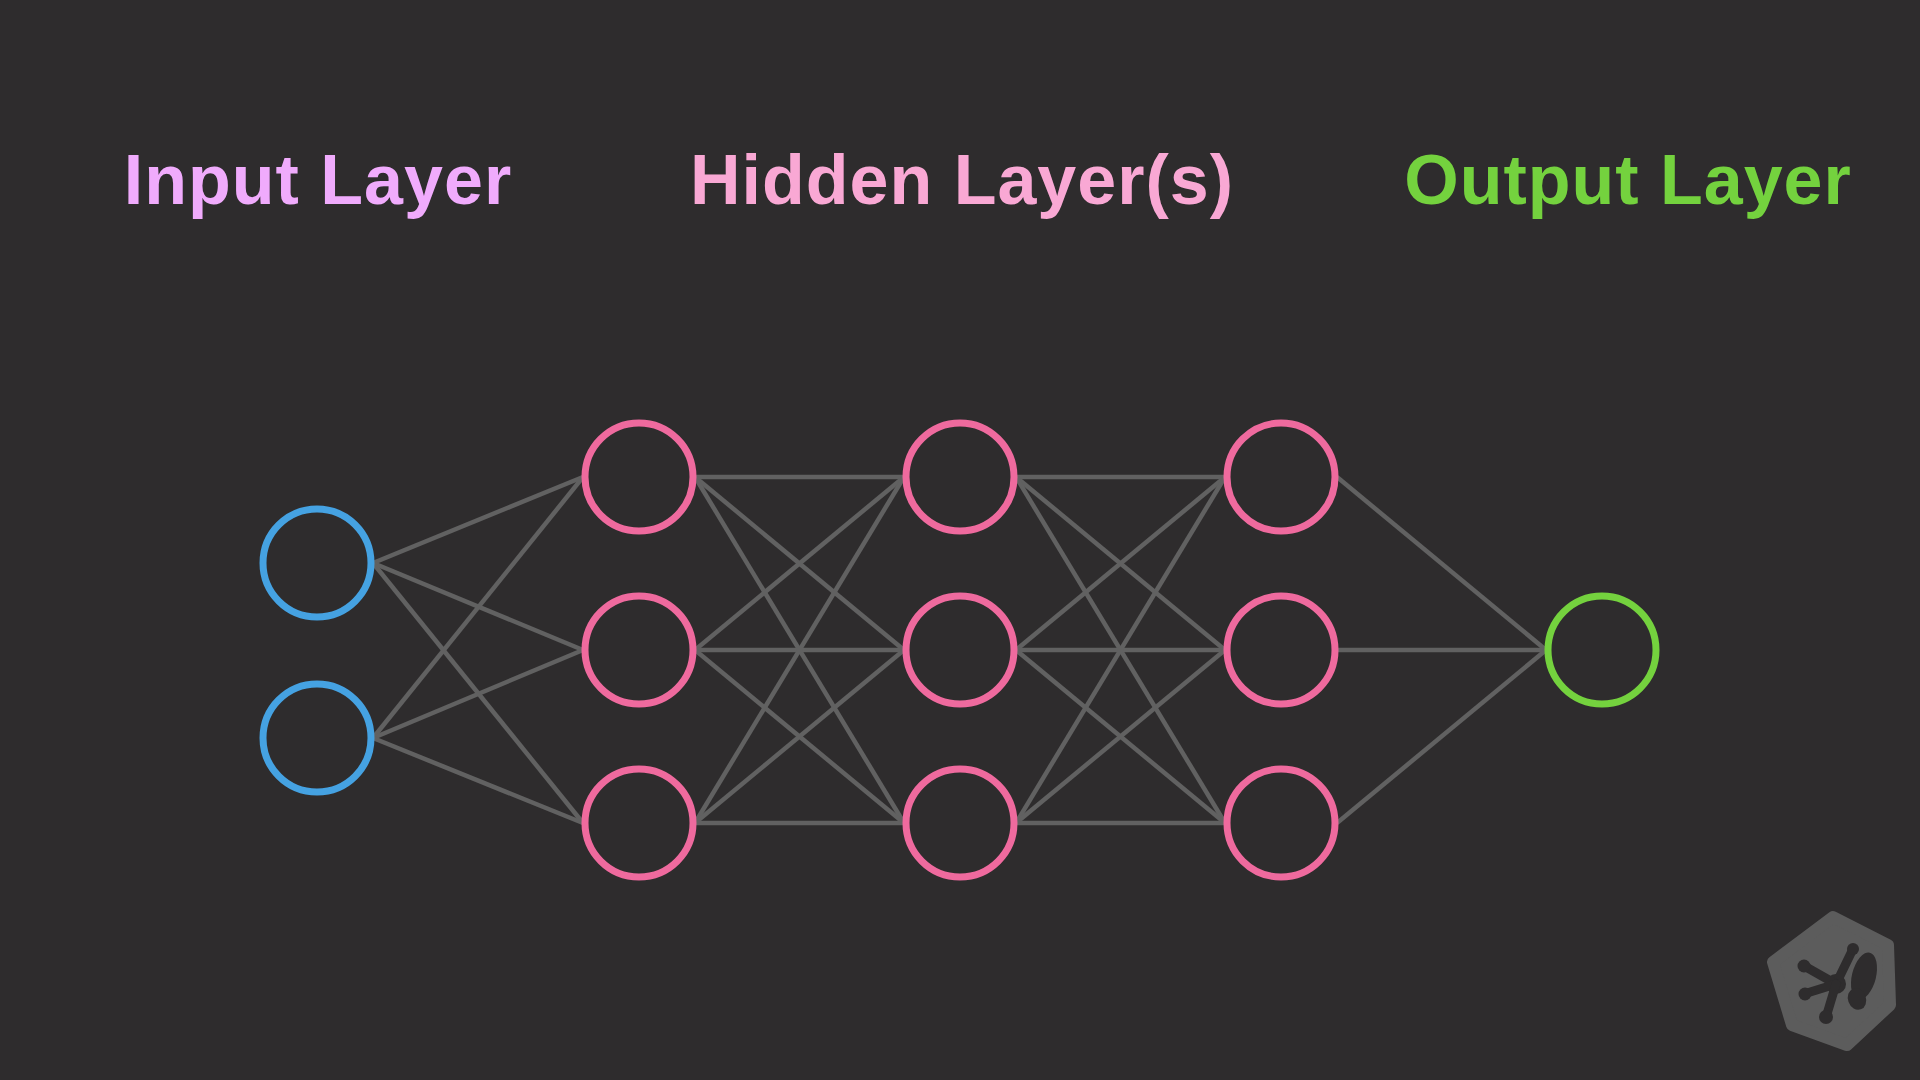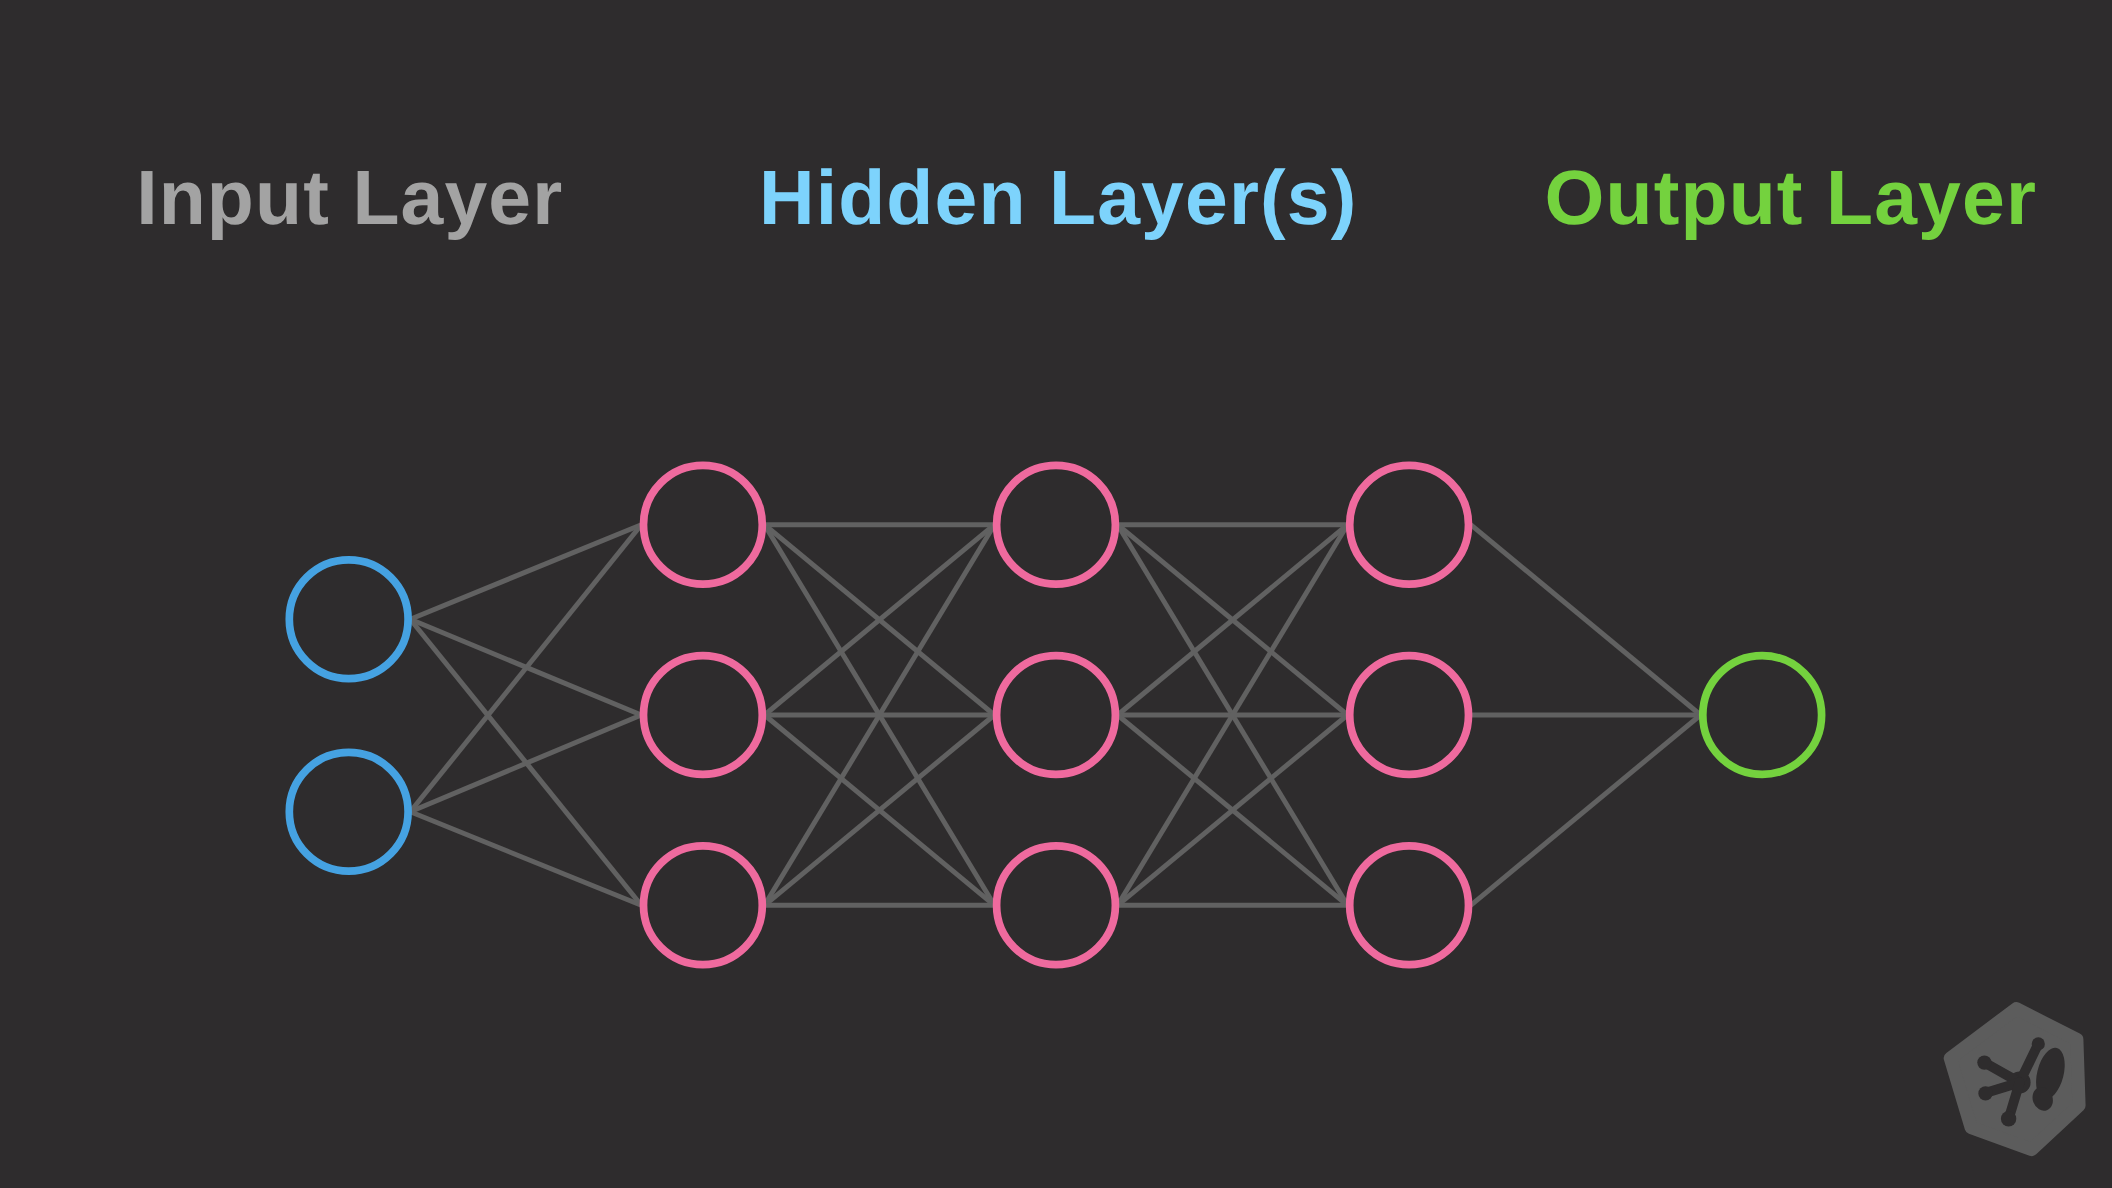--- a/index.html
+++ b/index.html
@@ -32,23 +32,23 @@
     width: 1920px;
     height: 1080px;
     display: block;
   }
 </style>
 </head>
 <body style="background: rgb(46, 44, 45);">
 
 <div class="stage" style="background: rgb(46, 44, 45);">
 
-  <div class="layer-label" id="lbl-input" style="color: #a3a3a3; left: 318px; top: 140px;">Input Layer</div>
+  <div class="layer-label" id="lbl-input" style="color: #f0abfc; left: 318px; top: 140px;">Input Layer</div>
 
-  <div class="layer-label" id="lbl-hidden" style="color: #7dd3fc; left: 962px; top: 140px;">Hidden Layer(s)</div>
+  <div class="layer-label" id="lbl-hidden" style="color: #f9a8d4; left: 962px; top: 140px;">Hidden Layer(s)</div>
 
   <div class="layer-label" id="lbl-output" style="color: rgb(116, 210, 62); left: 1604px; top: 140px; margin-left: 24px;">Output Layer</div>
 
   <svg class="net-svg" viewBox="0 0 1920 1080">
 
     <g id="net-edges">
         <line x1="373" y1="563" x2="583" y2="477" stroke="#616161" stroke-width="4.5"></line>
         <line x1="373" y1="563" x2="583" y2="650" stroke="#616161" stroke-width="4.5"></line>
         <line x1="373" y1="563" x2="583" y2="823" stroke="#616161" stroke-width="4.5"></line>
         <line x1="373" y1="738" x2="583" y2="477" stroke="#616161" stroke-width="4.5"></line>

